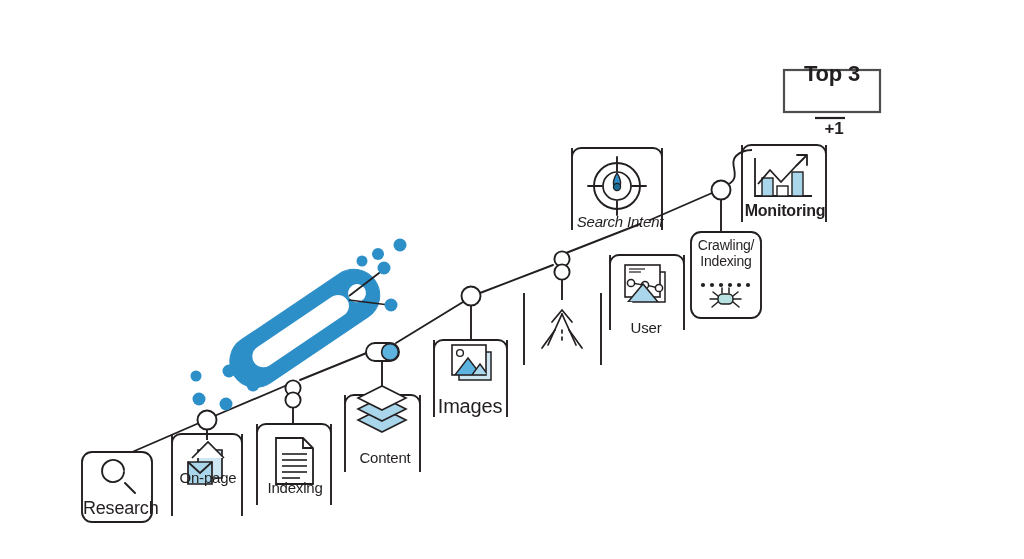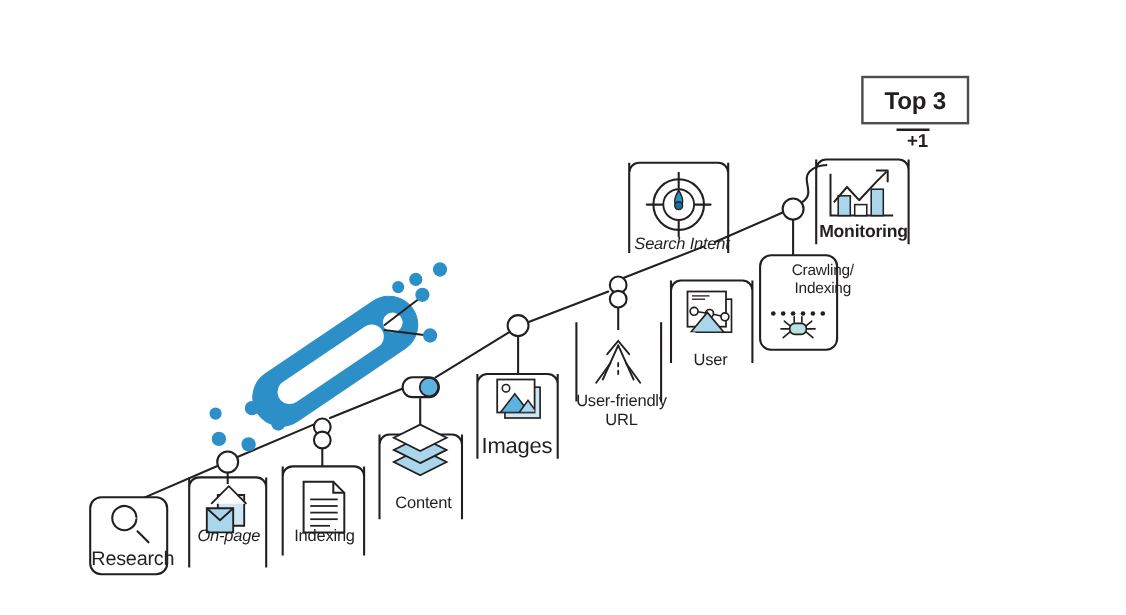--- a/index.html
+++ b/index.html
@@ -31,30 +31,30 @@
   .lbl {
     position: absolute;
     color: #231f20;
     font-family: "Liberation Sans", sans-serif;
     text-align: center;
     white-space: pre-line;
     line-height: 1.12;
     letter-spacing: -0.2px;
   }
   .lbl-research { left: 83px;  top: 498px; width: 70px;  font-size: 18px; }
-  .lbl-onpage   { left: 172px; top: 480px; width: 72px;  font-size: 15px; font-style: italic; }
+  .lbl-onpage   { left: 172px; top: 470px; width: 72px;  font-size: 15px; }
   .lbl-docs     { left: 255px; top: 480px; width: 80px;  font-size: 15px; }
   .lbl-content  { left: 345px; top: 450px; width: 80px;  font-size: 15px; }
   .lbl-images   { left: 432px; top: 395px; width: 76px;  font-size: 20px; }
   .lbl-url      { left: 515px; top: 357px; width: 100px; font-size: 15px; }
   .lbl-speed    { left: 608px; top: 320px; width: 76px;  font-size: 15px; }
-  .lbl-crawl    { left: 690px; top: 238px; width: 72px;  font-size: 14px; padding-left: 22px; }
+  .lbl-crawl    { left: 690px; top: 238px; width: 72px;  font-size: 14px; }
   .lbl-intent   { left: 570px; top: 214px; width: 100px; font-size: 15px; font-style: italic; }
   .lbl-monitor  { left: 742px; top: 202px; width: 86px;  font-size: 16px; font-weight: bold; }
-  .lbl-top3     { left: 786px; top: 80px;  width: 92px;  font-size: 22px; font-weight: bold; }
+  .lbl-top3     { left: 786px; top: 62px;  width: 92px;  font-size: 22px; font-weight: bold; }
   .lbl-plus1    { left: 812px; top: 119px; width: 44px;  font-size: 17px; font-weight: bold; }
 </style>
 </head>
 <body>
 
 <div id="stage">
 
   <svg class="layer" viewBox="0 0 1024 559" xmlns="http://www.w3.org/2000/svg">
     <defs>
       <clipPath id="clipImg">
@@ -277,22 +277,20 @@
       <circle cx="226" cy="404" r="6.5"></circle>
       <circle cx="196" cy="376" r="5.5"></circle>
     </g>
   </svg>
 
   <div class="lbl lbl-research">Research</div>
   <div class="lbl lbl-onpage">On-page</div>
   <div class="lbl lbl-docs">Indexing</div>
   <div class="lbl lbl-content">Content</div>
   <div class="lbl lbl-images">Images</div>
-  <div class="lbl lbl-url">User-friendly
-URL</div>
   <div class="lbl lbl-speed">User</div>
   <div class="lbl lbl-crawl">Crawling/
 Indexing</div>
   <div class="lbl lbl-intent">Search Intent</div>
   <div class="lbl lbl-monitor">Monitoring</div>
 
   <div class="lbl lbl-top3">Top 3</div>
   <div class="lbl lbl-plus1">+1</div>
 
 </div>

